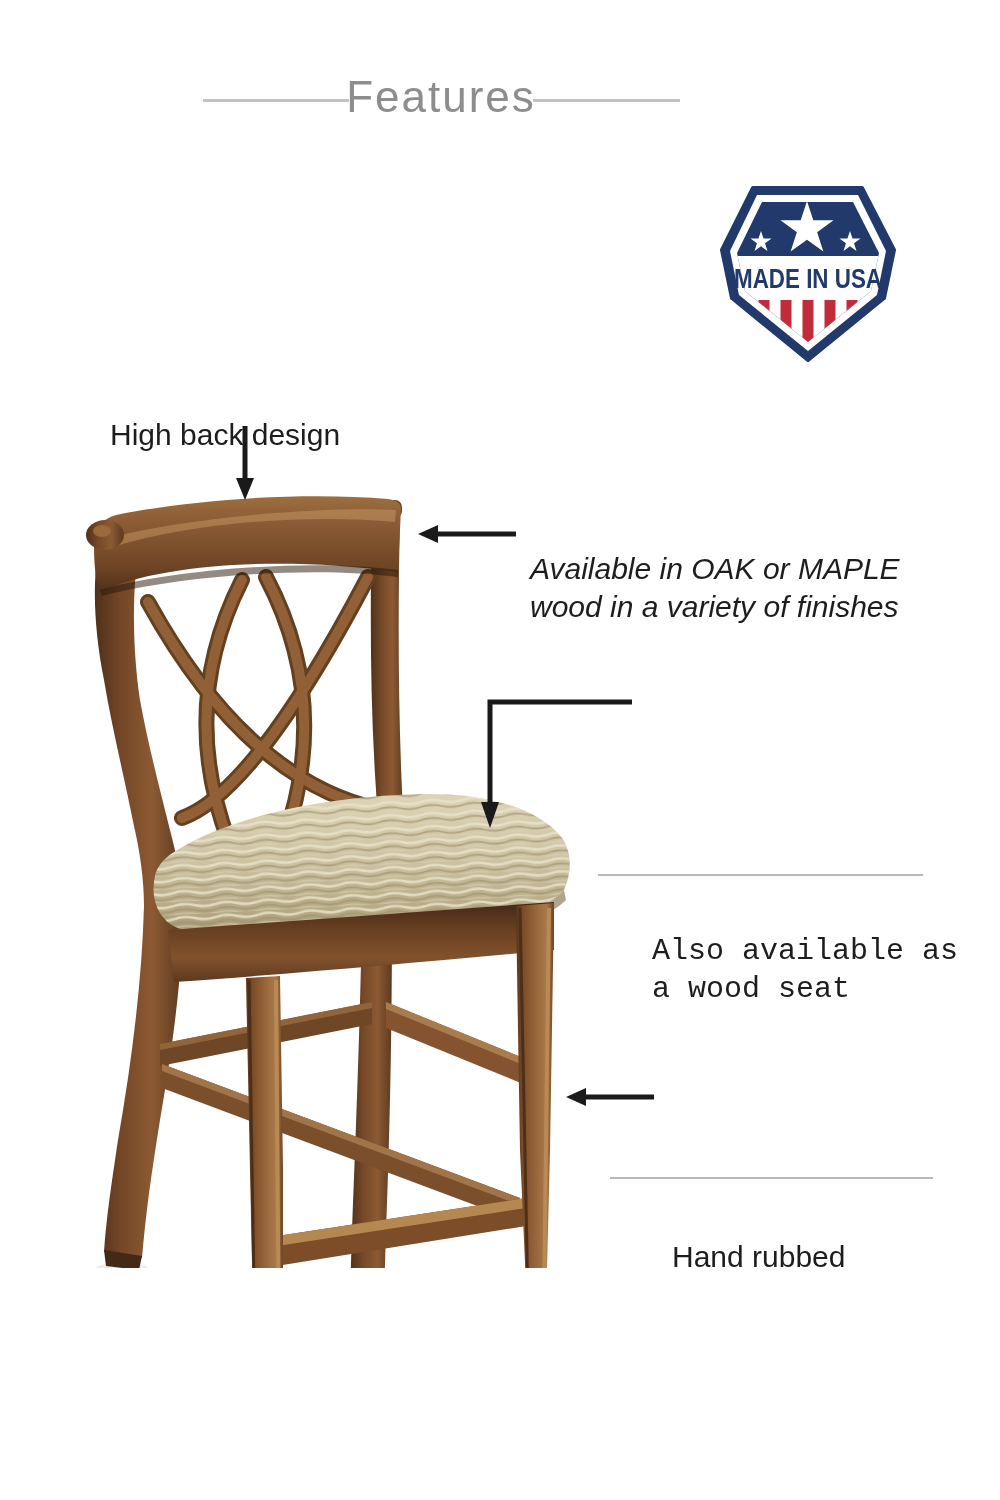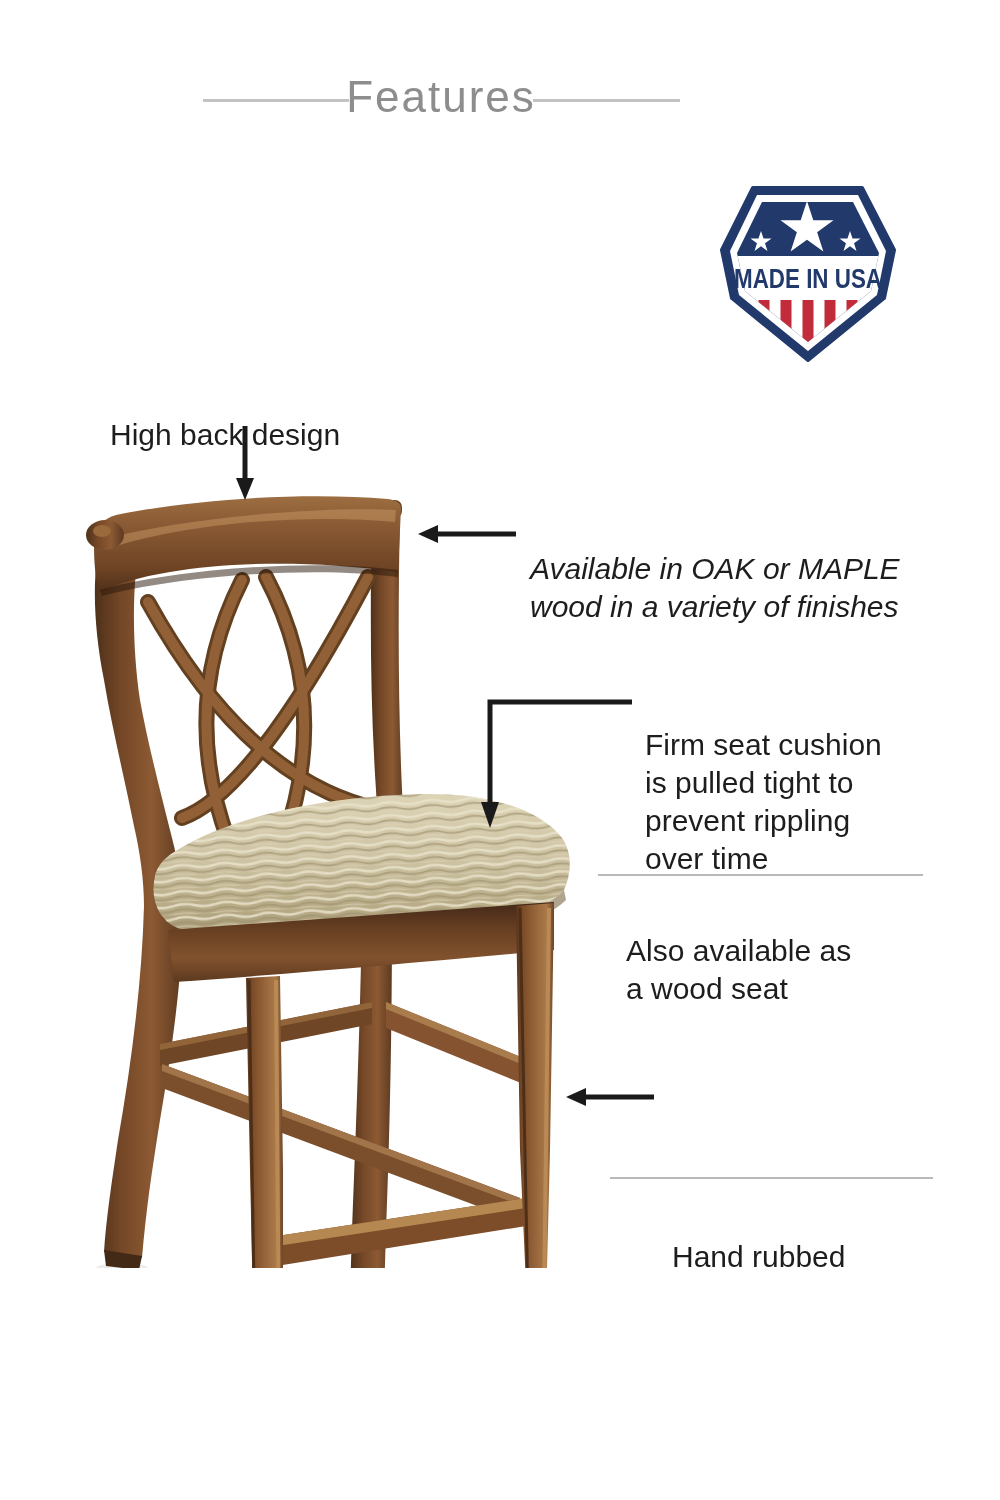--- a/index.html
+++ b/index.html
@@ -204,29 +204,23 @@
   </svg>
   <div class="callout" style="left:530px;top:512px;font-style:italic;">
     <span>Available in OAK or MAPLE
 wood in a variety of finishes</span>
   </div>
 
   <svg class="arrow" style="left:478px;top:692px;" width="156" height="142">
     <path d="M154,10 L12,10 L12,114"></path>
     <polygon points="3,110 21,110 12,136"></polygon>
   </svg>
-  <div class="callout" style="left:645px;top:688px;">
-    <span>Firm seat cushion
-is pulled tight to
-prevent rippling
-over time</span>
-  </div>
 
   <div class="divider" style="left:598px;top:874px;width:325px;"></div>
-  <div class="callout" style="left:626px;top:894px;">
+  <div class="callout" style="left:652px;top:894px;font-family:Liberation Mono, monospace;">
     <span>Also available as
 a wood seat</span>
   </div>
 
   <svg class="arrow" style="left:564px;top:1082px;" width="94" height="30">
     <line x1="90" y1="15" x2="18" y2="15"></line>
     <polygon points="22,6 22,24 2,15"></polygon>
   </svg>
 
   <div class="divider" style="left:610px;top:1177px;width:323px;"></div>

